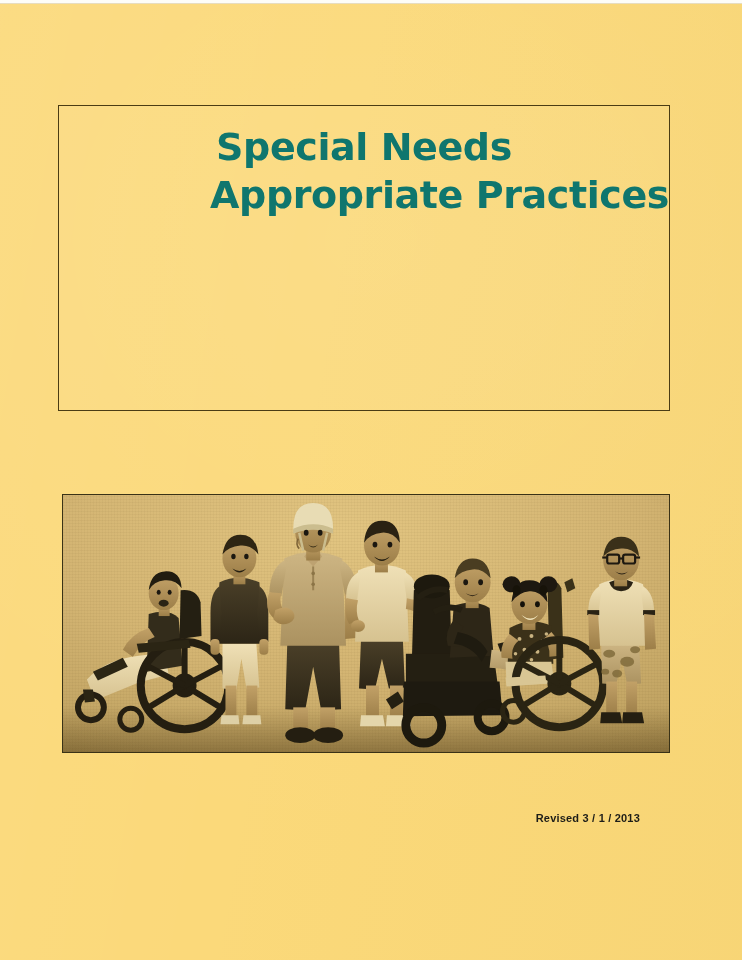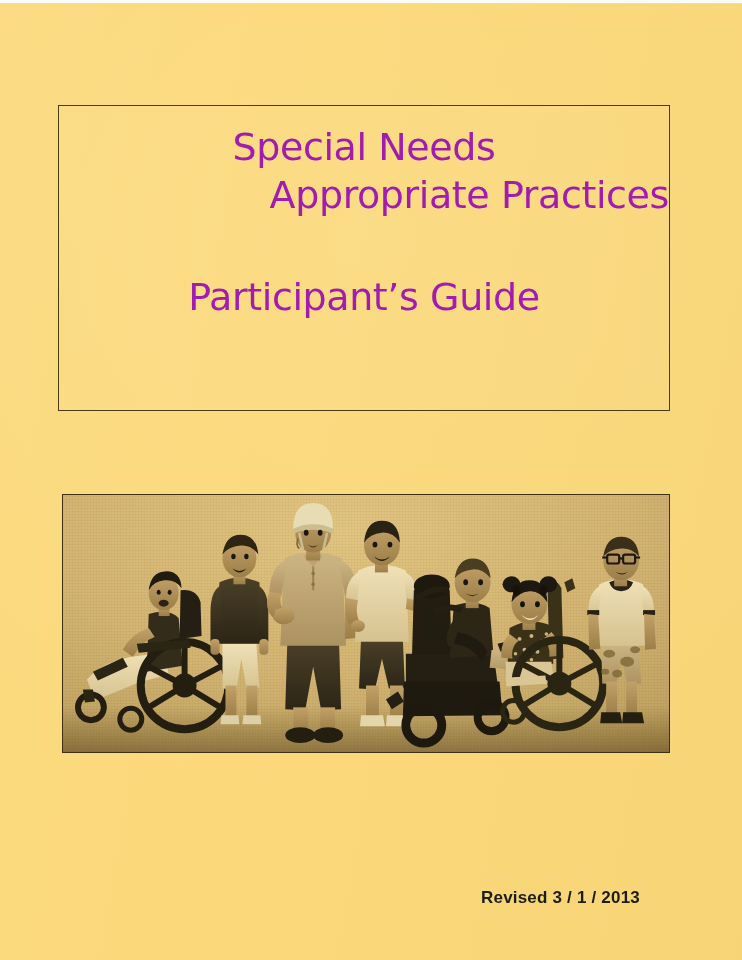--- a/index.html
+++ b/index.html
@@ -60,22 +60,22 @@
   }
   .title-stack {
     position: absolute;
     left: 0;
     right: 0;
     top: 22px;
     text-align: center;
   }
   .title-line {
     font-family: "DejaVu Sans", sans-serif;
-    font-weight: normal;
-    color: #a21caf;
+    font-weight: bold;
+    color: #0f766e;
     letter-spacing: -0.4px;
     line-height: 1.0;
   }
   .title-line.l1 { font-size: 38px; margin-bottom: 10px; }
   .title-line.l2 { font-size: 38px; text-align: right; }
   .title-line.l3 { font-size: 38px; margin-top: 64px; }
 
   
   .photo-frame {
     position: absolute;
@@ -112,43 +112,42 @@
     position: absolute;
     inset: 0;
     background: radial-gradient(120% 120% at 50% 45%, rgba(0,0,0,0) 52%, rgba(60,42,10,0.20) 100%);
     pointer-events: none;
   }
 
   
   .revision {
     position: absolute;
     left: 0;
-    top: 888px;
+    top: 812px;
     width: 640px;
     text-align: right;
     font-family: "Liberation Sans", sans-serif;
     font-weight: bold;
-    font-size: 17px;
+    font-size: 11px;
     color: #1d1d18;
     letter-spacing: 0.2px;
   }
 </style>
 </head>
 <body>
 
 <div class="page">
 
   <div class="paper-grain"></div>
   <div class="scan-top-edge"></div>
 
   <div class="title-box">
     <div class="title-stack">
       <div class="title-line l1">Special Needs</div>
       <div class="title-line l2">Appropriate Practices</div>
-      <div class="title-line l3">Participant’s Guide</div>
     </div>
   </div>
 
   <div class="photo-frame">
     <div class="photo-canvas">
       <div class="photo-bg"></div>
 
       <svg class="photo-svg" viewBox="0 0 608 259" preserveAspectRatio="none">
         <defs>
           <linearGradient id="skin" x1="0" y1="0" x2="0" y2="1">

